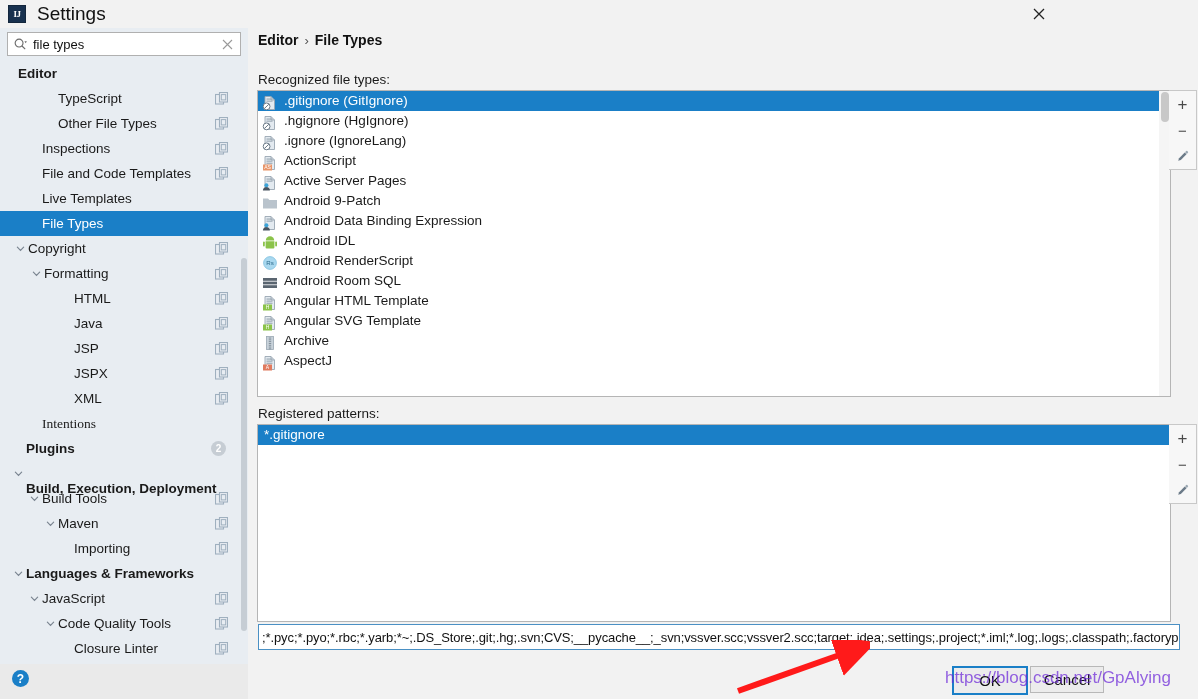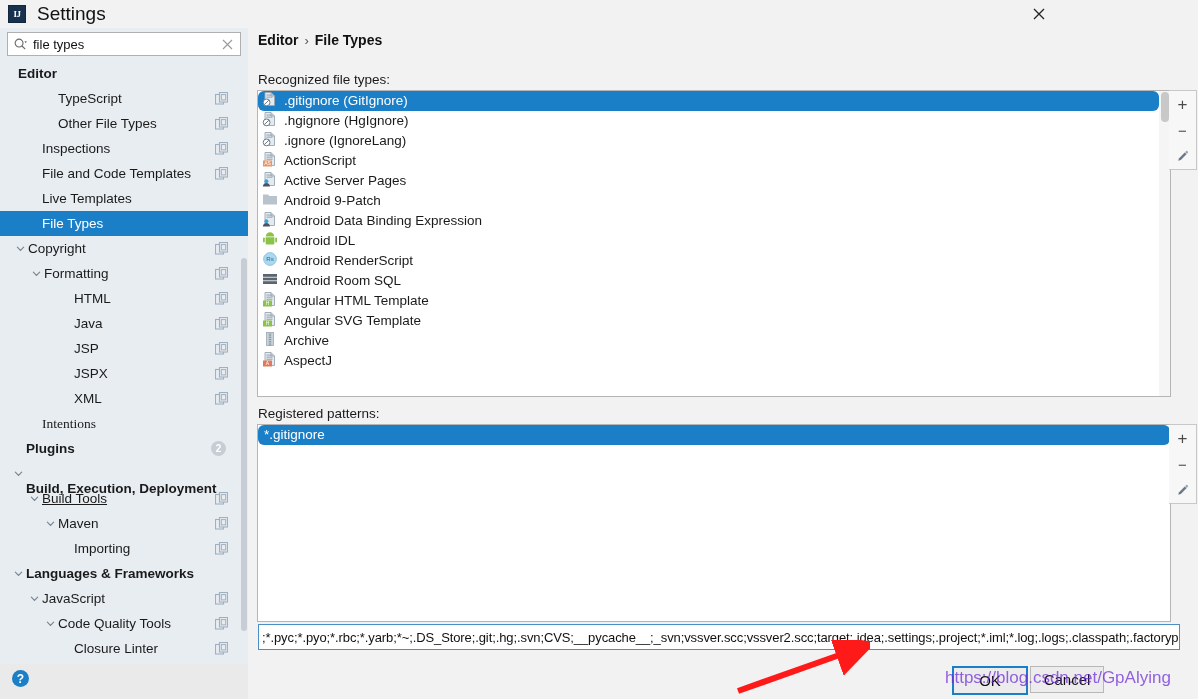--- a/index.html
+++ b/index.html
@@ -126,24 +126,23 @@
   }
 
   
   .listbox {
     position:absolute; background:#fff;
     border:1px solid #b5b5b5;
     overflow:hidden;
   }
   .list-row {
     height:20px; line-height:20px;
-    display:flex; align-items:flex-start;
+    display:flex; align-items:flex-end;
     padding-left:4px; font-size:13.5px; cursor:pointer;
     white-space:nowrap;
-    border-radius:6px;
   }
   .list-row.sel { background:#1a7fc7; color:#fff; }
   .list-ico {
     width:16px; height:16px; margin-right:6px; flex:0 0 auto;
     position:relative;
   }
 
   .vscroll {
     position:absolute; right:0; top:0; width:11px; bottom:0;
     background:#f5f5f5;
@@ -294,21 +293,21 @@
       <div class="tree-row"><span class="tree-label bold" style="margin-left: 26px;">Plugins</span><span class="tree-badge">2</span></div>
       <div class="tree-row"><span class="tree-arrow" style="left: 13px;">
           <svg viewBox="0 0 10 10" width="9" height="9">
             <path d="M1.5 3.5 L5 7 L8.5 3.5" stroke="#7a8490" stroke-width="1.3" fill="none" stroke-linecap="round"></path>
           </svg>
         </span><span class="tree-label bold" style="margin-left: 26px; margin-top: 15px;">Build, Execution, Deployment</span></div>
       <div class="tree-row"><span class="tree-arrow" style="left: 29px;">
           <svg viewBox="0 0 10 10" width="9" height="9">
             <path d="M1.5 3.5 L5 7 L8.5 3.5" stroke="#7a8490" stroke-width="1.3" fill="none" stroke-linecap="round"></path>
           </svg>
-        </span><span class="tree-label" style="margin-left: 42px; text-decoration: underline;">Build Tools</span><svg viewBox="0 0 13 13" class="copy-icon">
+        </span><span class="tree-label" style="margin-left: 42px;">Build Tools</span><svg viewBox="0 0 13 13" class="copy-icon">
           <rect x="0.5" y="2.5" width="8" height="9.5" fill="none" stroke="#9fb0bf" stroke-width="1.1"></rect>
           <rect x="4.5" y="0.5" width="8" height="9.5" fill="#e8edf2" stroke="#9fb0bf" stroke-width="1.1"></rect>
           <rect x="6.3" y="2.6" width="4.4" height="5.3" fill="none" stroke="#9fb0bf" stroke-width="1"></rect>
         </svg></div>
       <div class="tree-row"><span class="tree-arrow" style="left: 45px;">
           <svg viewBox="0 0 10 10" width="9" height="9">
             <path d="M1.5 3.5 L5 7 L8.5 3.5" stroke="#7a8490" stroke-width="1.3" fill="none" stroke-linecap="round"></path>
           </svg>
         </span><span class="tree-label" style="margin-left: 58px;">Maven</span><svg viewBox="0 0 13 13" class="copy-icon">
           <rect x="0.5" y="2.5" width="8" height="9.5" fill="none" stroke="#9fb0bf" stroke-width="1.1"></rect>

